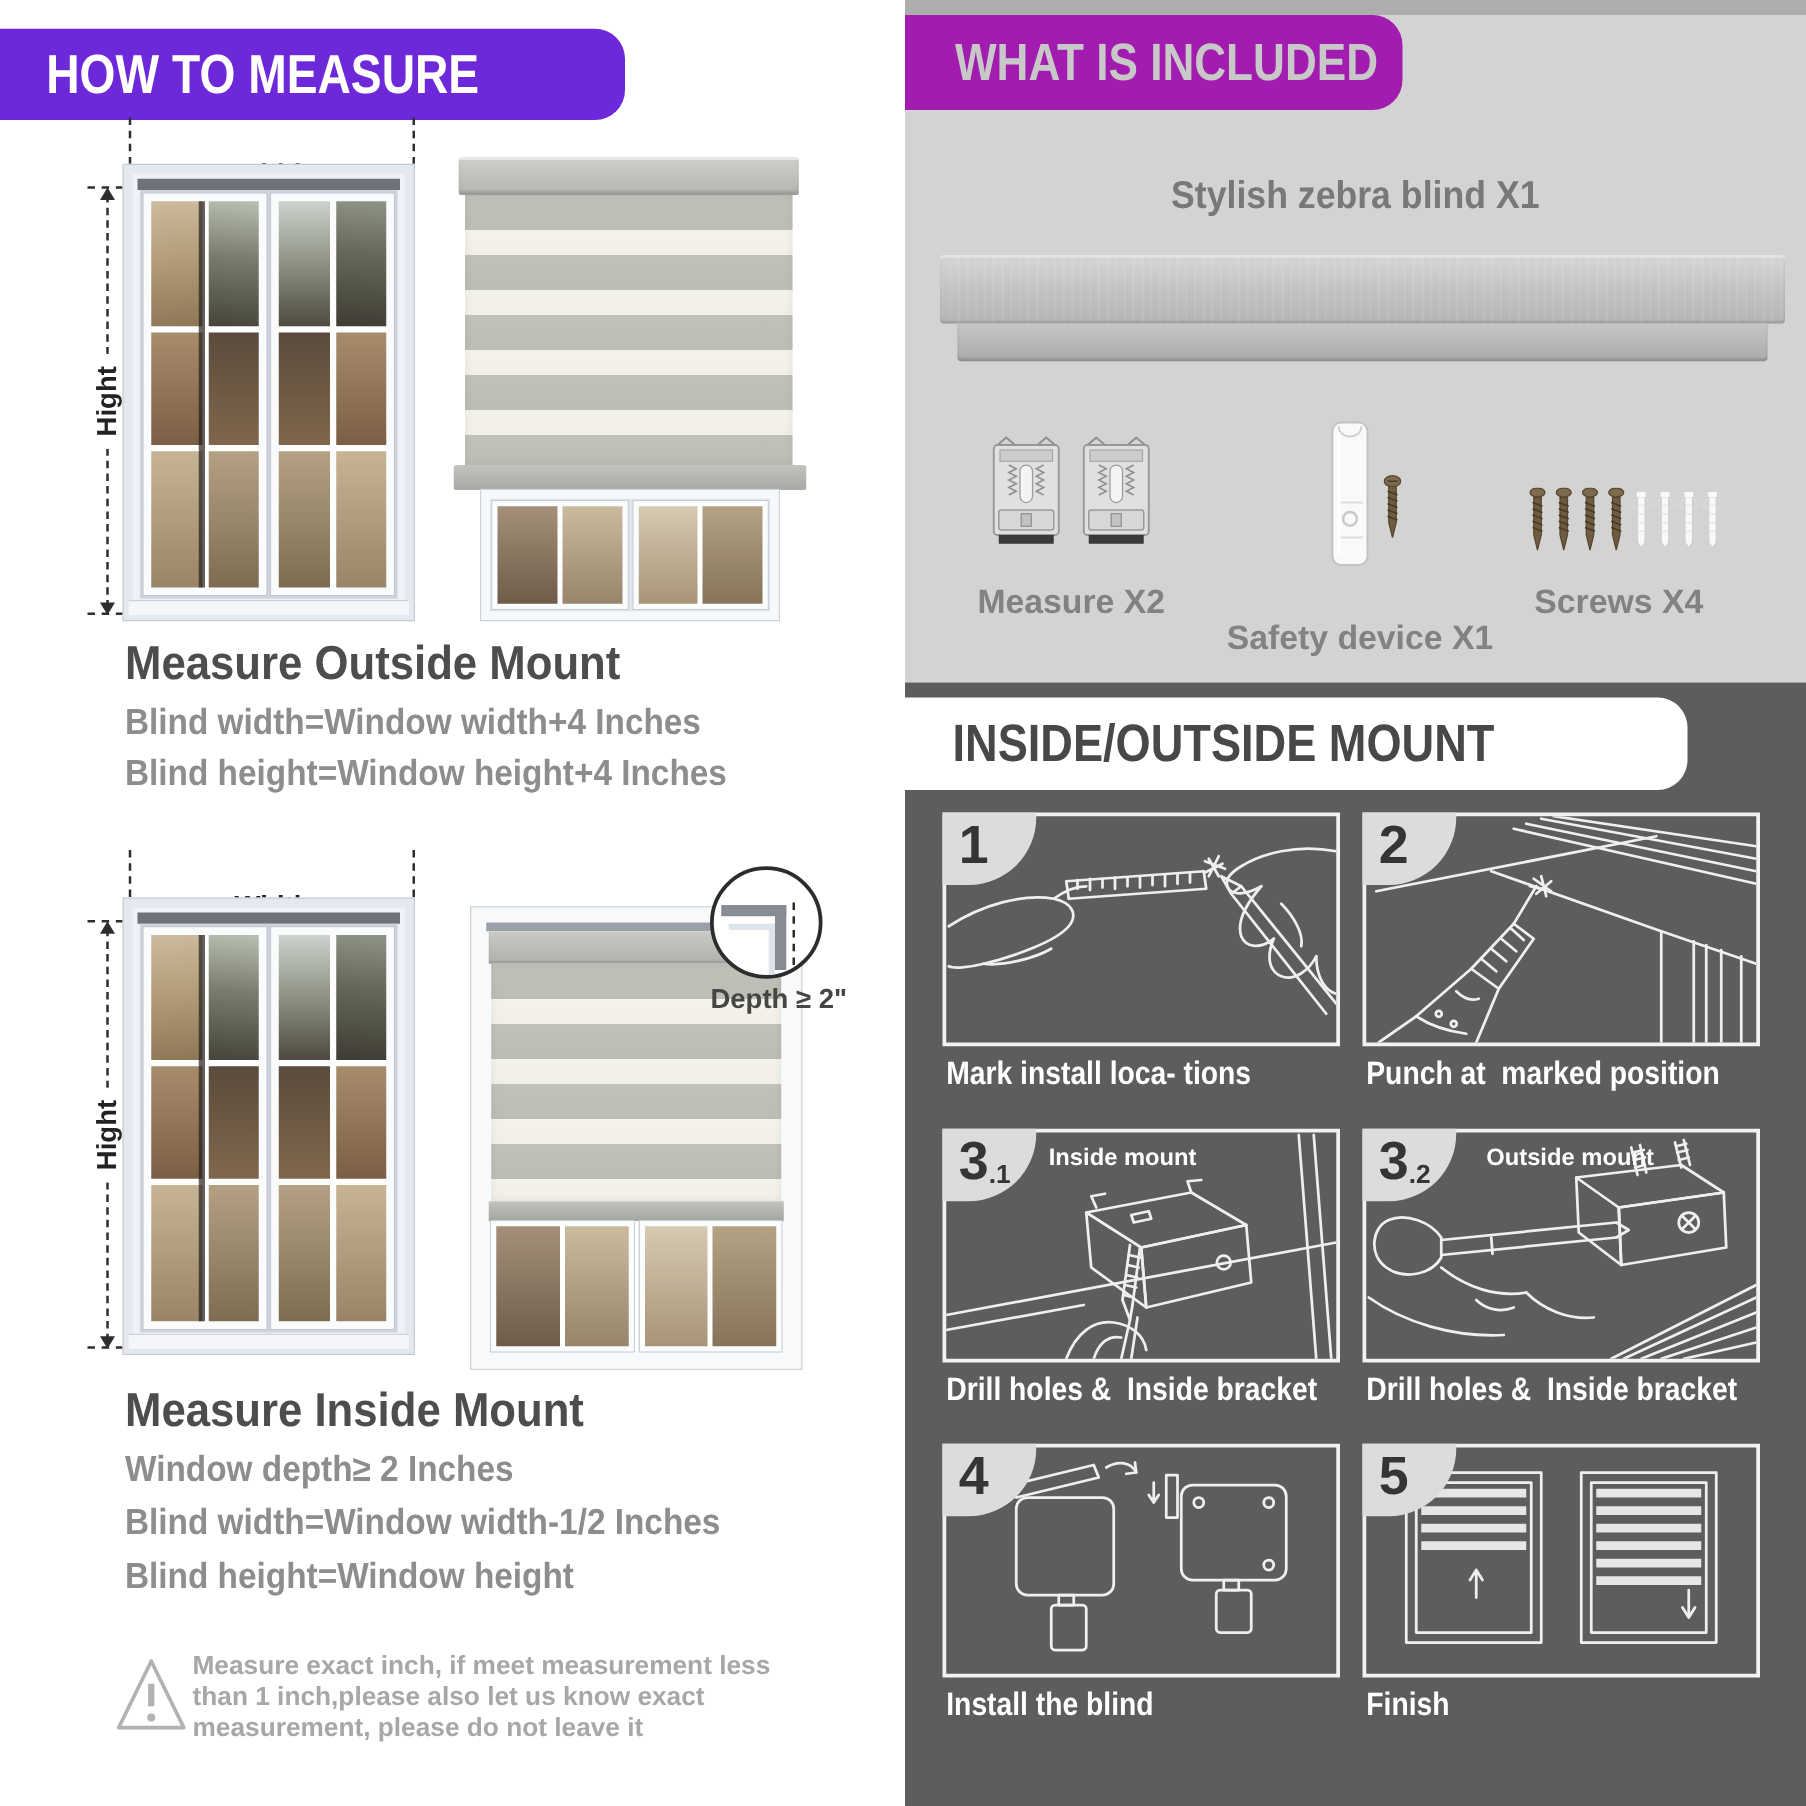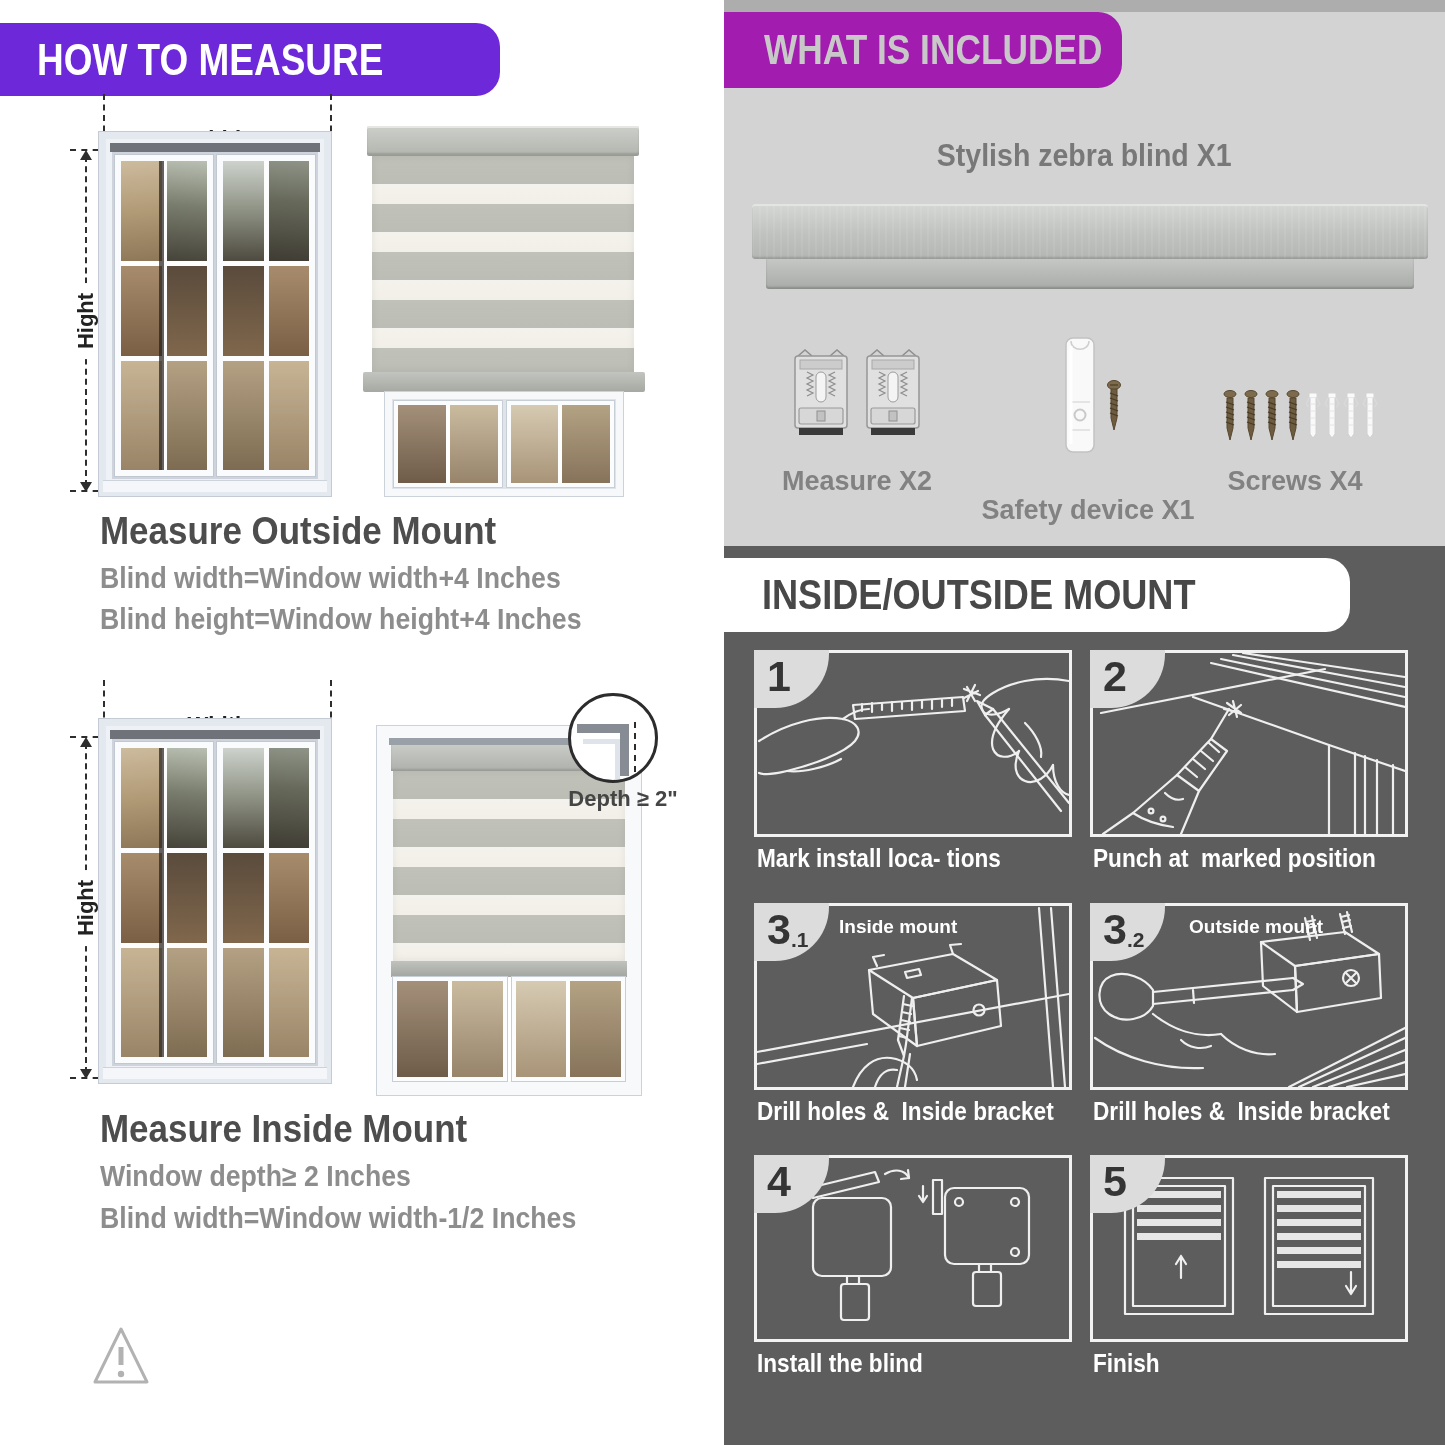--- a/index.html
+++ b/index.html
@@ -277,28 +277,31 @@
     <div class="dc-dash"></div>
   </div>
   <div class="depth-label">Depth ≥ 2"</div>
 
   <div class="h-title" style="left:100px;top:1108px;">
     <span class="cond2">Measure Inside Mount</span></div>
   <div class="h-line" style="left:100px;top:1160px;">
     <span class="cond2">Window depth≥ 2 Inches</span></div>
   <div class="h-line" style="left:100px;top:1202px;">
     <span class="cond2">Blind width=Window width-1/2 Inches</span></div>
+  <div class="h-line" style="left:100px;top:1245px;">
+    <span class="cond2">Blind height=Window height</span></div>
 
   <div class="warn-icon">
     <svg width="58" height="66" viewBox="0 0 58 66">
       <path d="M29,7 L55,60 L3,60 Z" fill="none" stroke="#b2b2b2" stroke-width="3" stroke-linejoin="round"></path>
       <line x1="29" y1="25" x2="29" y2="43" stroke="#b2b2b2" stroke-width="5"></line>
       <circle cx="29" cy="52" r="3.2" fill="#b2b2b2" stroke="none"></circle>
     </svg>
   </div>
+  <div class="warn-text">Measure exact inch, if meet measurement less than 1 inch,please also let us know exact measurement, please do not leave it</div>
 
   <div id="panel-light"></div>
   <div id="right-top-strip"></div>
   <div class="banner" id="banner-wii">
     <span class="cond">WHAT IS INCLUDED</span>
   </div>
   <div class="product-label">
     <span class="cond2" style="transform-origin:center;">Stylish zebra blind X1</span></div>
 
   <div class="rail-top"></div>

